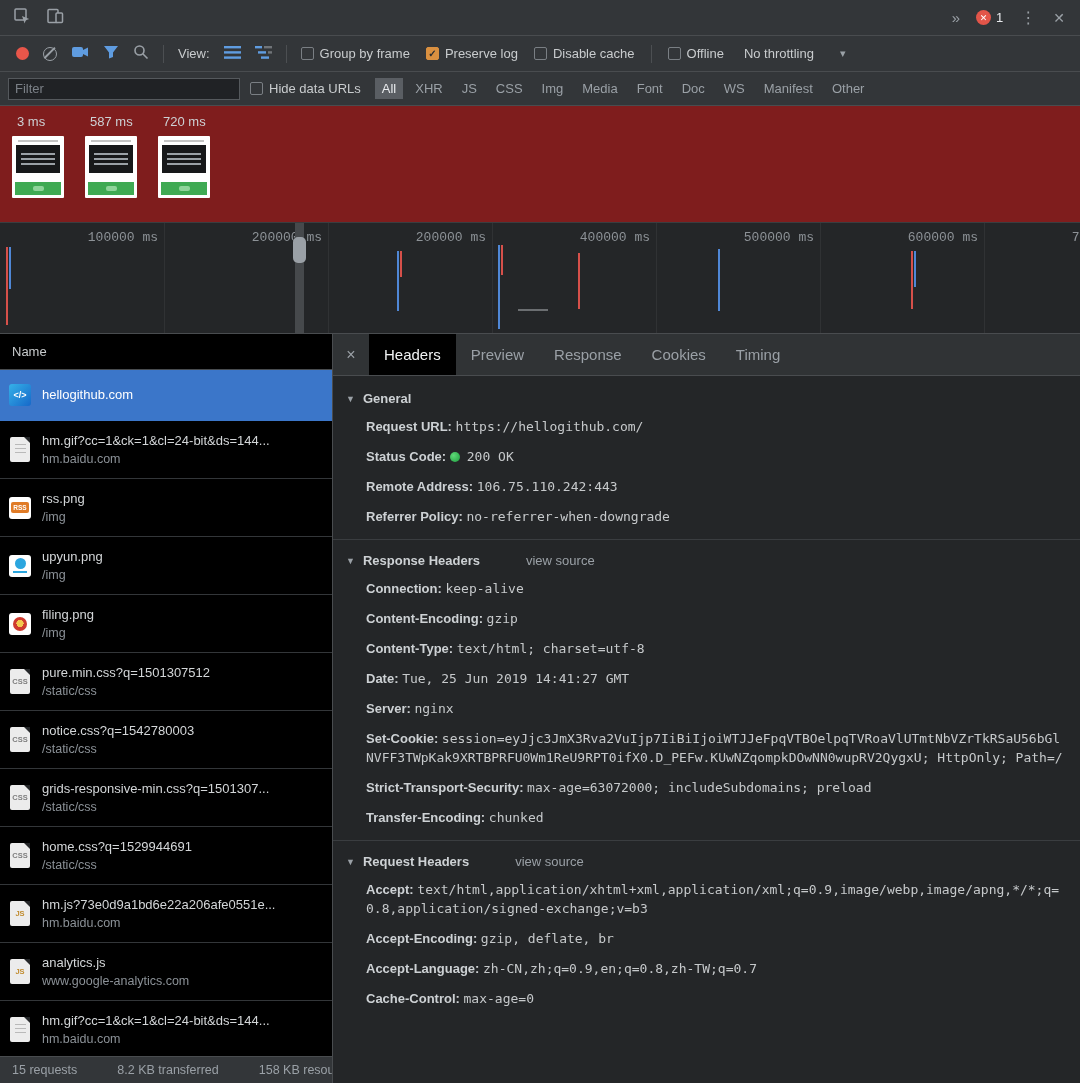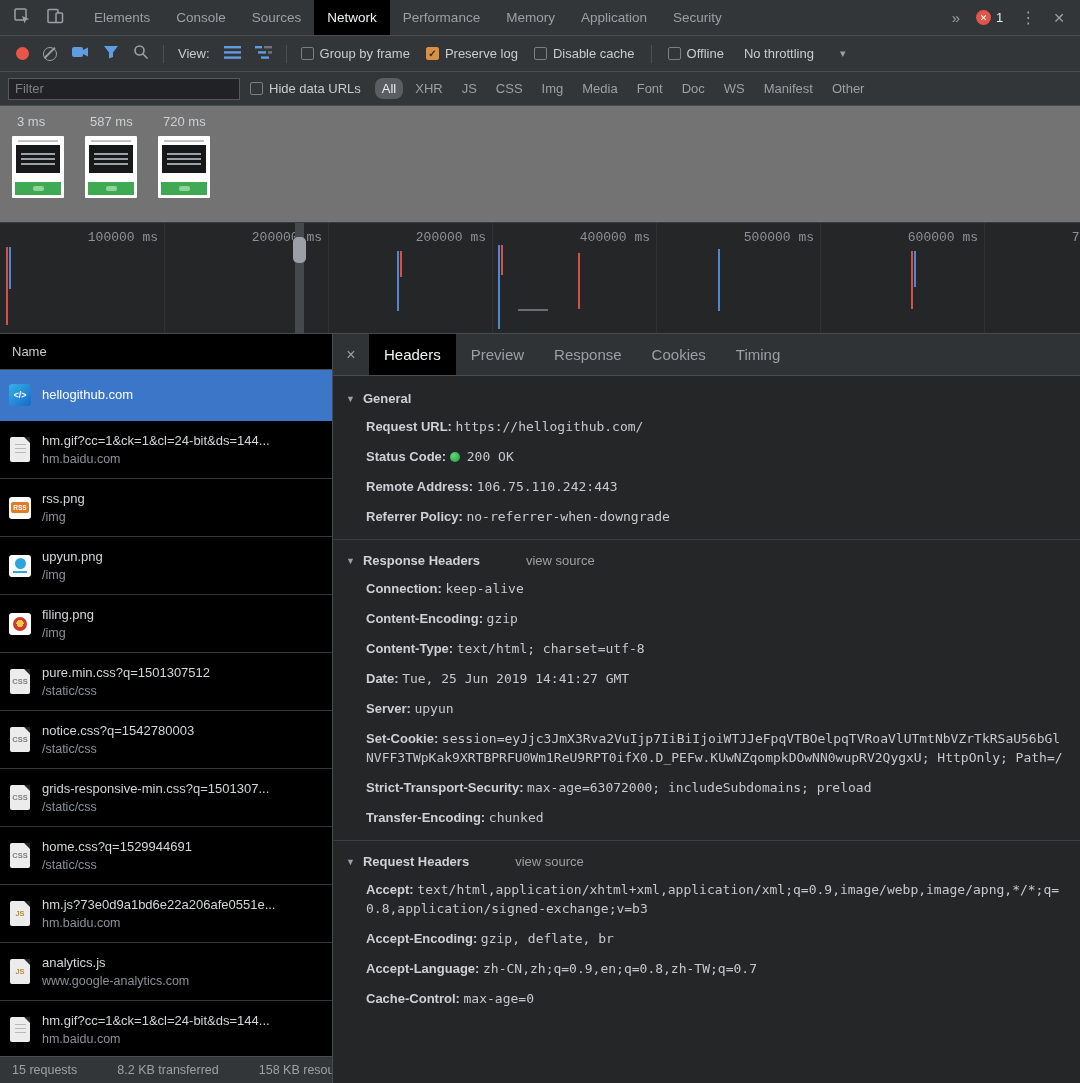--- a/index.html
+++ b/index.html
@@ -43,25 +43,25 @@
   .throttle { display:flex; align-items:center; gap:26px; margin-left:6px; }
   .throttle-arrow { font-size:11px; color:#9aa0a6; }
 
   
   .filter-bar { height:34px; background:#333639; border-bottom:1px solid #494c4f;
                 display:flex; align-items:center; padding:0 8px; gap:10px; }
   .filter-input { width:232px; height:22px; background:#202225; border:1px solid #55595d;
                   color:#e8eaed; padding:0 6px; font-size:13px; font-family:"Liberation Sans",sans-serif; outline:none; }
   .filter-input::placeholder { color:#7b8087; }
   .pills { display:flex; align-items:center; gap:5px; margin-left:4px; }
-  .pill { padding:3px 7px; border-radius:8px; color:#9aa0a6; }
+  .pill { padding:3px 7px; border-radius:0; color:#9aa0a6; }
   .pill.active { background:#5a5e63; color:#e8eaed; }
 
   
-  .film-area { height:116px; background:#737373; display:flex; align-items:flex-start;
+  .film-area { height:116px; background:#7f1d1d; display:flex; align-items:flex-start;
                padding:8px 0 0 12px; gap:21px; }
   .frame-col { display:flex; flex-direction:column; gap:7px; }
   .frame-time { color:#cdd1d4; padding-left:5px; }
   .thumb { width:52px; height:62px; background:#fff; border-radius:1px; padding:4px 3px 3px 3px;
            display:flex; flex-direction:column; }
   .t-line { height:2px; background:#c4c4c4; margin:0 3px 3px 3px; }
   .t-black { height:28px; background:#17181a; margin:0 1px; display:flex; flex-direction:column;
              justify-content:center; gap:3px; padding:0 5px; }
   .t-black i { display:block; height:2px; background:#9aa0a6; }
   .t-green { margin-top:auto; height:13px; background:#3faa53; display:flex; align-items:center; justify-content:center; }
@@ -154,30 +154,20 @@
             <path d="M10 10 L17.2 13 L13.8 14.2 L12.6 17.6 Z" fill="#9aa0a6"></path>
           </svg>
       </span>
       <span>
         <svg width="20" height="20" viewBox="0 0 20 20">
             <rect x="3" y="3.5" width="10" height="13" rx="1" fill="none" stroke="#9aa0a6" stroke-width="1.5"></rect>
             <rect x="11" y="7" width="6.5" height="9.5" rx="1" fill="#333639" stroke="#9aa0a6" stroke-width="1.5"></rect>
           </svg>
       </span>
     </div>
-    <nav class="top-tabs" id="main-tabs">
-        <div class="top-tab">Elements</div>
-        <div class="top-tab">Console</div>
-        <div class="top-tab">Sources</div>
-        <div class="top-tab active">Network</div>
-        <div class="top-tab">Performance</div>
-        <div class="top-tab">Memory</div>
-        <div class="top-tab">Application</div>
-        <div class="top-tab">Security</div>
-      </nav>
     <div class="top-right">
       <span class="chevrons">»</span>
       <span class="error-badge">
         <span class="err-circle">✕</span>
         <span class="err-count">1</span>
       </span>
       <span class="kebab">⋮</span>
       <span class="close-x">✕</span>
     </div>
   </header>
@@ -495,21 +485,21 @@
           <div class="section">
             <div class="sec-head">
               <span class="tri">▼</span>
               <span class="sec-title">Response Headers</span>
               <span class="view-source">view source</span>
             </div>
             <div class="entry"><span class="hname">Connection:</span> <span class="hvalue">keep-alive</span></div>
             <div class="entry"><span class="hname">Content-Encoding:</span> <span class="hvalue">gzip</span></div>
             <div class="entry"><span class="hname">Content-Type:</span> <span class="hvalue">text/html; charset=utf-8</span></div>
             <div class="entry"><span class="hname">Date:</span> <span class="hvalue">Tue, 25 Jun 2019 14:41:27 GMT</span></div>
-            <div class="entry"><span class="hname">Server:</span> <span class="hvalue">upyun</span></div>
+            <div class="entry"><span class="hname">Server:</span> <span class="hvalue">nginx</span></div>
             <div class="entry"><span class="hname">Set-Cookie:</span> <span class="hvalue">session=eyJjc3JmX3Rva2VuIjp7IiBiIjoiWTJJeFpqVTBOelpqTVRoaVlUTmtNbVZrTkRSaU56bGlNVFF3TWpKak9XRTBPRFU0Wm1ReU9RPT0ifX0.D_PEFw.KUwNZqompkDOwNN0wupRV2QygxU; HttpOnly; Path=/</span></div>
             <div class="entry"><span class="hname">Strict-Transport-Security:</span> <span class="hvalue">max-age=63072000; includeSubdomains; preload</span></div>
             <div class="entry"><span class="hname">Transfer-Encoding:</span> <span class="hvalue">chunked</span></div>
           </div>
           <div class="section">
             <div class="sec-head">
               <span class="tri">▼</span>
               <span class="sec-title">Request Headers</span>
               <span class="view-source">view source</span>
             </div>

